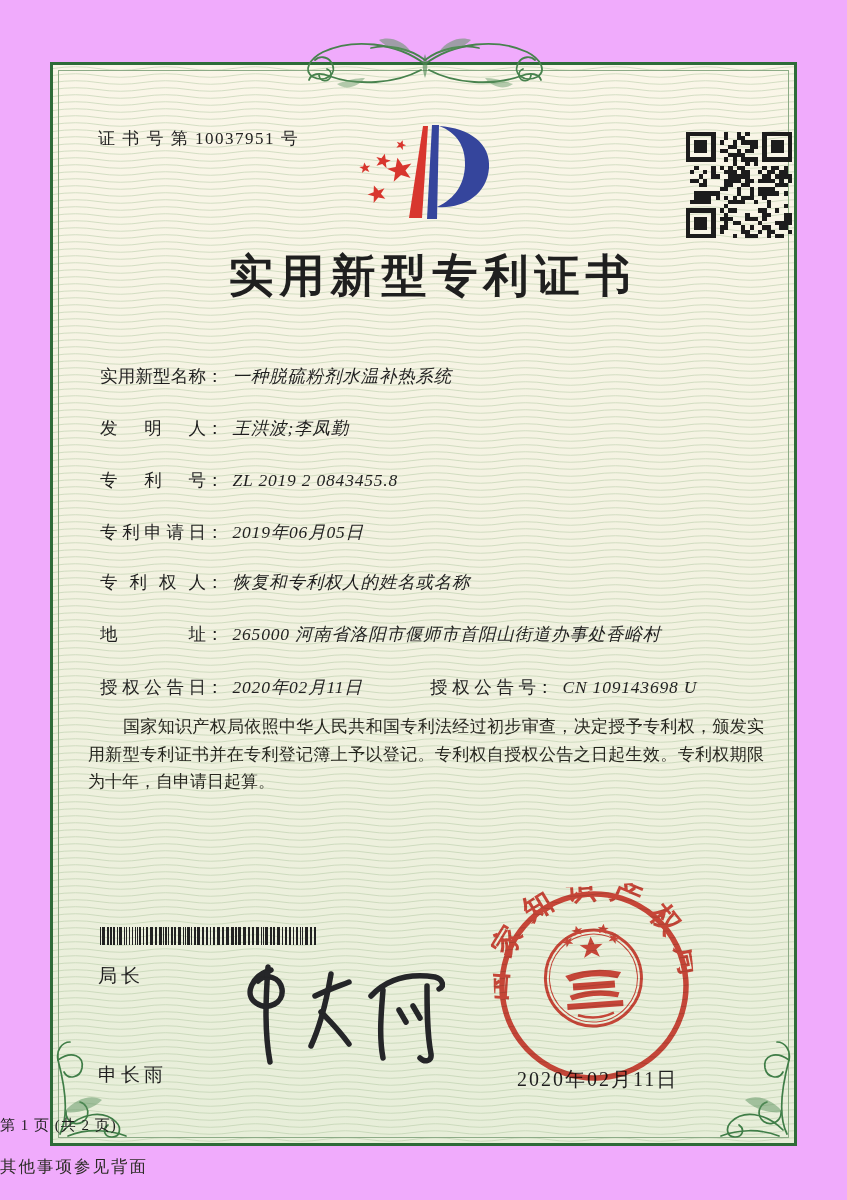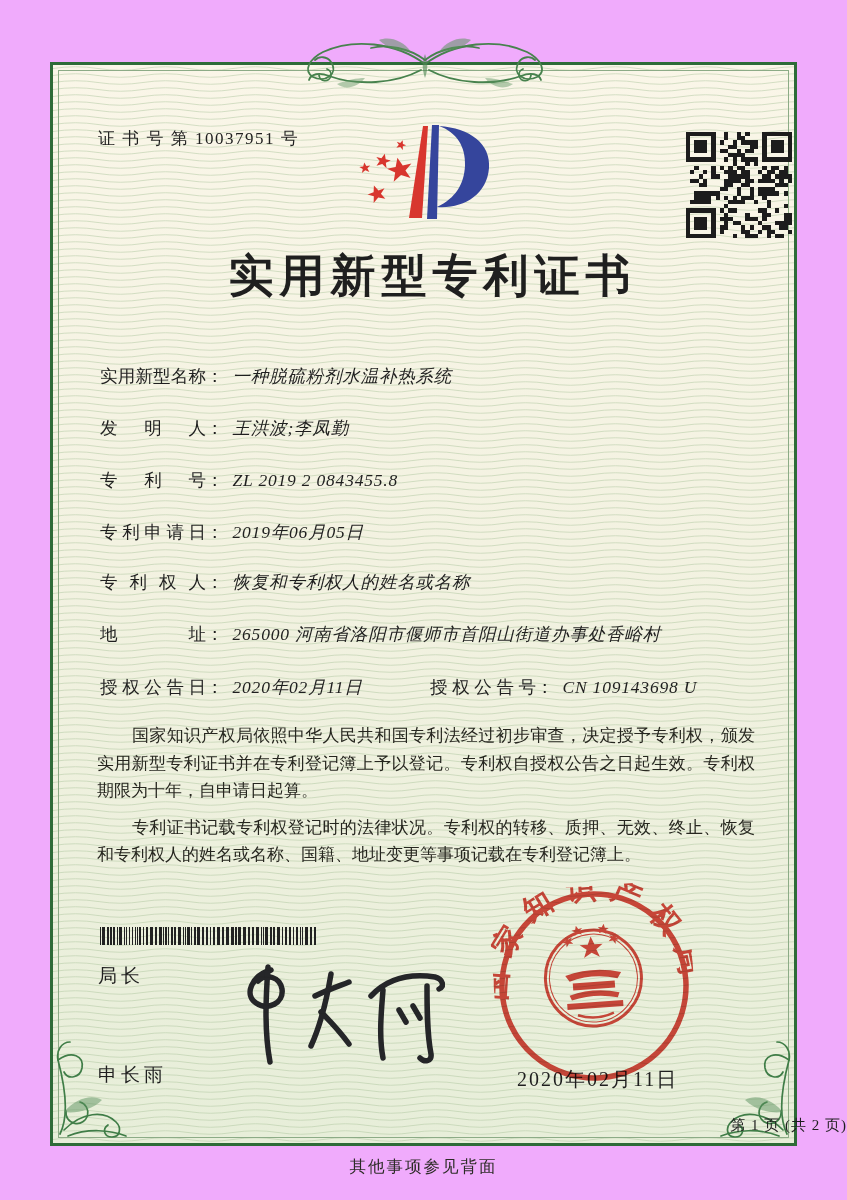--- a/index.html
+++ b/index.html
@@ -19,30 +19,30 @@
   .qr{position:absolute;left:686px;top:132px;z-index:3;}
   .title{position:absolute;left:0;right:0;top:246px;text-align:center;
     font-size:45px;font-weight:700;letter-spacing:6px;z-index:3;margin-left:18px;}
   .row{position:absolute;left:100px;white-space:nowrap;font-size:17.5px;z-index:3;}
   .flabel{display:inline-flex;justify-content:space-between;width:106px;}
   .colon{display:inline-block;margin-right:9px;}
   .fvalue{letter-spacing:0.8px;font-style:italic;}
   .grant2{position:absolute;left:330px;top:0;white-space:nowrap;}
   .paras{position:absolute;left:88px;top:713px;width:676px;font-size:17px;
     line-height:27.5px;text-align:justify;z-index:3;color:#26261f;}
-  .paras p{margin:9px;text-indent:35px;}
+  .paras p{margin:0;text-indent:35px;}
   .barcode{position:absolute;left:100px;top:927px;z-index:3;}
   .signer{position:absolute;left:98px;font-size:19px;letter-spacing:4px;z-index:3;}
   .sig{position:absolute;left:225px;top:960px;z-index:3;}
   .seal{position:absolute;left:494px;top:886px;z-index:5;mix-blend-mode:multiply;opacity:.93;
     transform:rotate(-4deg);}
   .seal-date{position:absolute;left:517px;top:1066px;font-size:20px;letter-spacing:2px;z-index:4;}
-  .page-info{position:absolute;left:0;right:0;top:1116px;text-align:right;font-size:15px;
-    letter-spacing:1px;z-index:3;padding-left:24px;}
-  .back-note{position:absolute;left:0;right:0;top:1156px;text-align:center;font-size:16.5px;
+  .page-info{position:absolute;left:0;right:0;top:1116px;text-align:left;font-size:15px;
+    letter-spacing:1px;z-index:3;}
+  .back-note{position:absolute;left:0;right:0;top:1156px;font-size:16.5px;
     letter-spacing:2px;z-index:3;color:#2b2b25;}
 </style>
 </head>
 <body>
 
 <div class="page">
 
   <svg class="guil" width="741" height="1078">
     <defs>
       <linearGradient id="bgg" x1="0" y1="0" x2="0" y2="1">
@@ -473,21 +473,20 @@
           <span>权</span>
           <span>公</span>
           <span>告</span>
           <span>号</span>
         </span><span class="colon">：</span><span class="fvalue">CN 109143698 U</span>
     </span>
   </div>
 
   <div class="paras">
     <p>国家知识产权局依照中华人民共和国专利法经过初步审查，决定授予专利权，颁发实用新型专利证书并在专利登记簿上予以登记。专利权自授权公告之日起生效。专利权期限为十年，自申请日起算。</p>
-    <p>专利证书记载专利权登记时的法律状况。专利权的转移、质押、无效、终止、恢复和专利权人的姓名或名称、国籍、地址变更等事项记载在专利登记簿上。</p>
   </div>
 
   <svg class="barcode" id="barcode" width="222" height="18">
       <rect x="0" y="0" width="1" height="18" fill="#222"></rect>
       <rect x="2" y="0" width="3" height="18" fill="#222"></rect>
       <rect x="7" y="0" width="2" height="18" fill="#222"></rect>
       <rect x="10" y="0" width="2" height="18" fill="#222"></rect>
       <rect x="13" y="0" width="2" height="18" fill="#222"></rect>
       <rect x="17" y="0" width="1" height="18" fill="#222"></rect>
       <rect x="19" y="0" width="3" height="18" fill="#222"></rect>

